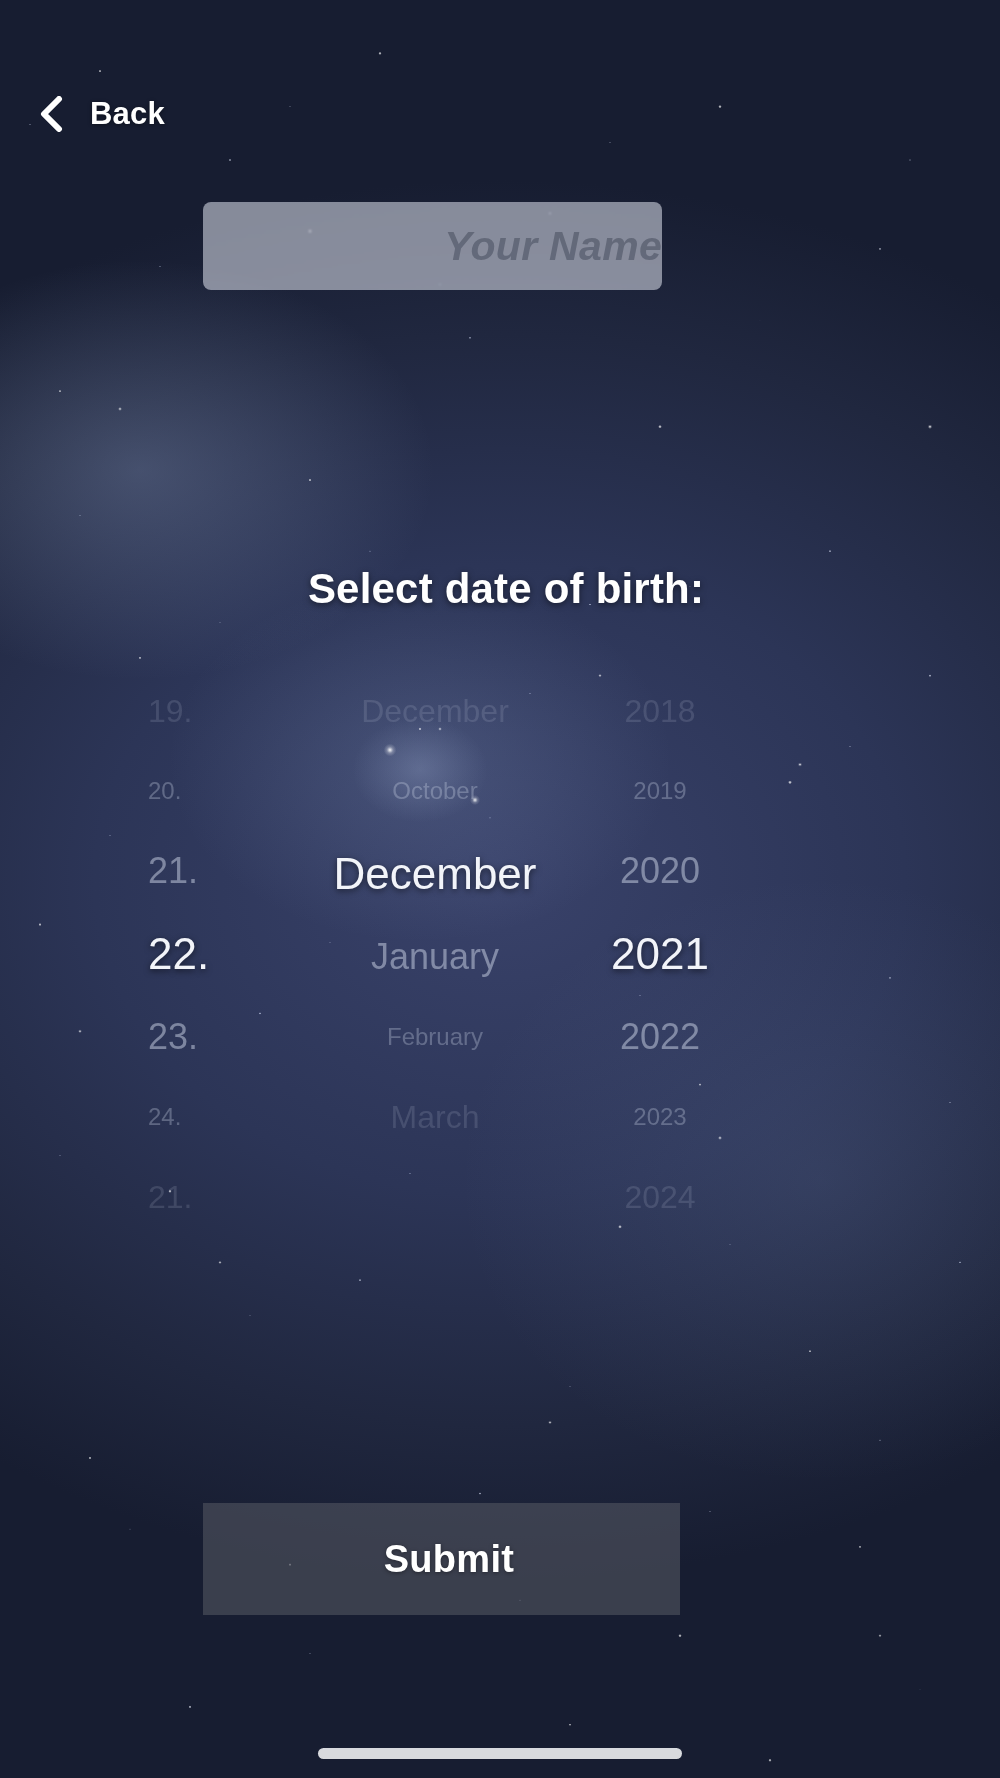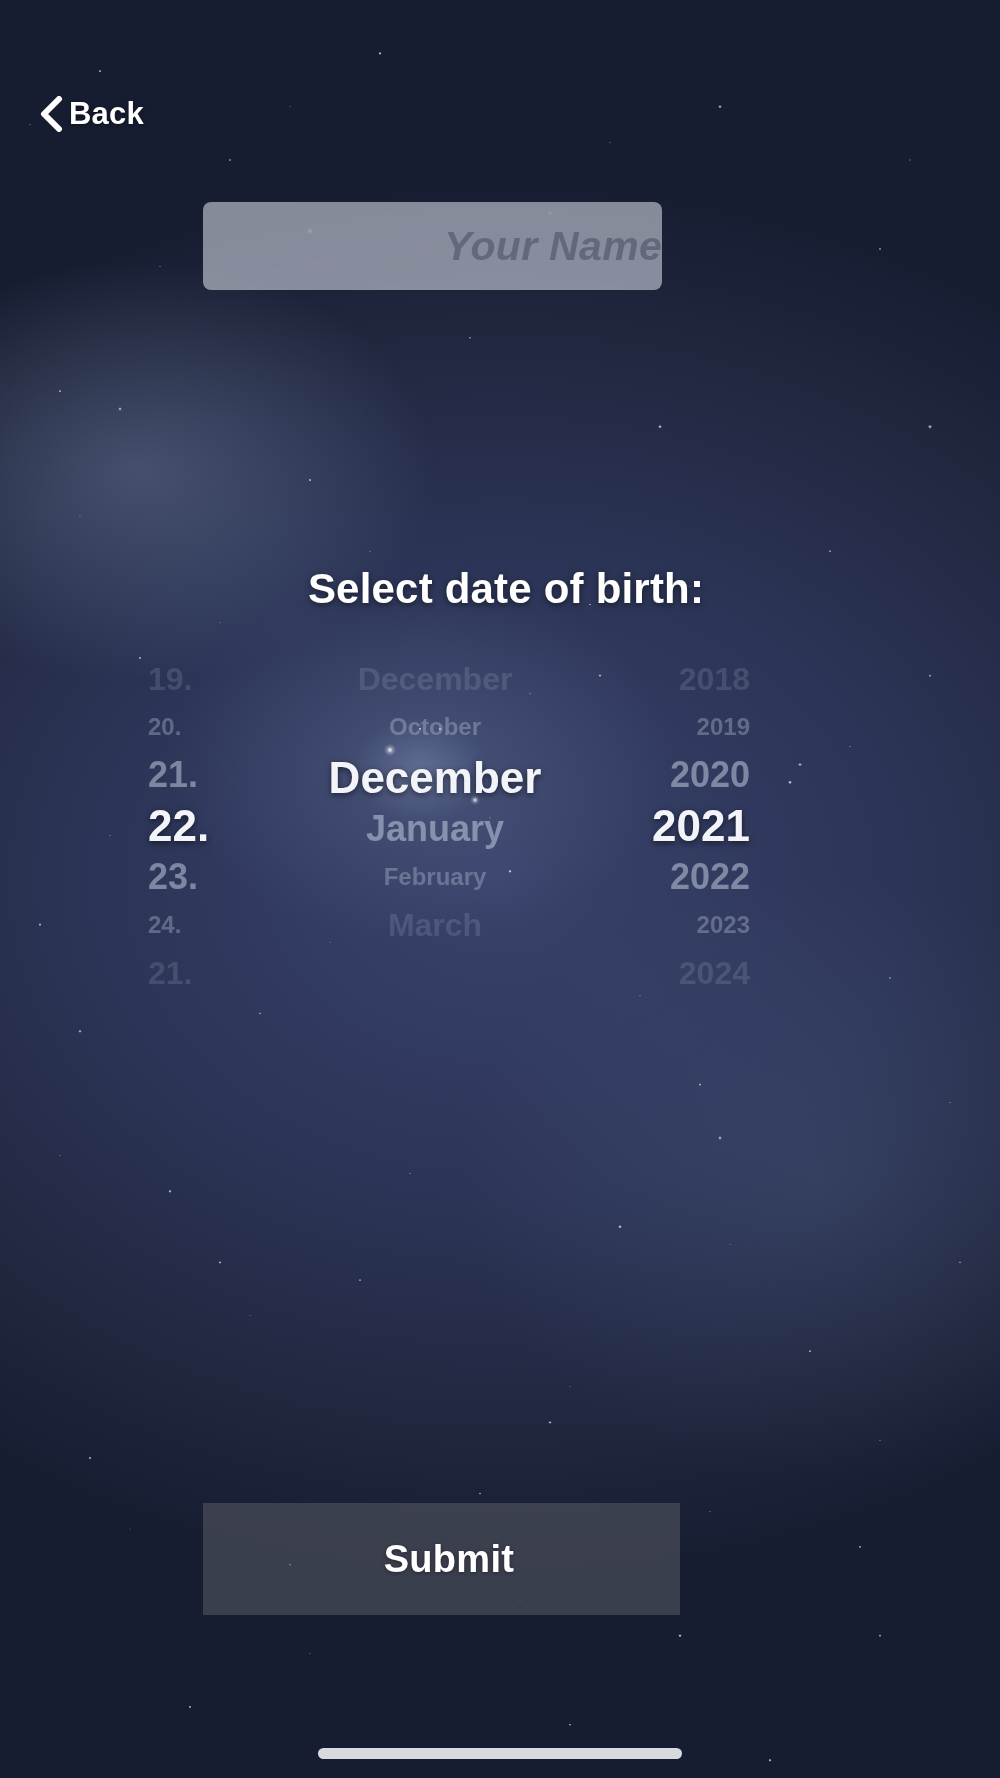--- a/index.html
+++ b/index.html
@@ -117,21 +117,21 @@
     background:
       radial-gradient(9px 9px at 60px 60px, rgba(255,255,255,.95), rgba(255,255,255,.25) 35%, transparent 70%),
       radial-gradient(7px 7px at 145px 110px, rgba(255,255,255,.9), rgba(255,255,255,.2) 38%, transparent 72%),
       radial-gradient(90px 70px at 90px 80px, rgba(185,200,235,.22), transparent 75%);
     pointer-events:none;
   }
 
   
   .back-btn {
     position:absolute; left:26px; top:90px;
-    display:flex; align-items:center; gap:5px;
+    display:flex; align-items:center; gap:26px;
     padding:6px 10px; cursor:pointer; user-select:none;
   }
   .chev { width:28px; height:36px; flex:none; }
   .back-label {
     color:#ffffff; font-size:31px; font-weight:700;
     letter-spacing:.2px;
     text-shadow:0 1px 4px rgba(0,0,0,.45);
   }
 
   
@@ -167,28 +167,29 @@
     width:640px; height:300px;
     display:flex; align-items:flex-start;
   }
   .picker-col {
     flex:1 1 0; height:100%;
     display:flex; flex-direction:column; align-items:center;
     cursor:grab;
   }
   .col-days   { flex:0 0 180px; align-items:flex-start; padding-left:28px; }
   .col-months { flex:1 1 auto;  align-items:center; }
-  .col-years  { flex:0 0 190px; align-items:flex-end; padding-right:10px; }
+  .col-years  { flex:0 0 190px; padding-right:10px; }
 
   .pick-item {
     height:48px; line-height:48px;
-    font-weight:700; white-space:nowrap;
+    font-weight:400; white-space:nowrap;
     color:rgba(200,208,228,.30);
     font-size:34px;
     transition:none;
+    margin-top:32px;
   }
   
   .pick-item.d3 { color:rgba(198,206,226,.16); font-size:32px; }
   .pick-item.d2 { color:rgba(200,208,228,.33); font-size:24px; }
   .pick-item.d1 { color:rgba(206,214,232,.50); font-size:36px; }
   .pick-item.sel {
     color:#f2f4f9; font-size:44px; height:54px; line-height:54px;
     text-shadow:0 2px 6px rgba(0,0,0,.55);
   }
 

